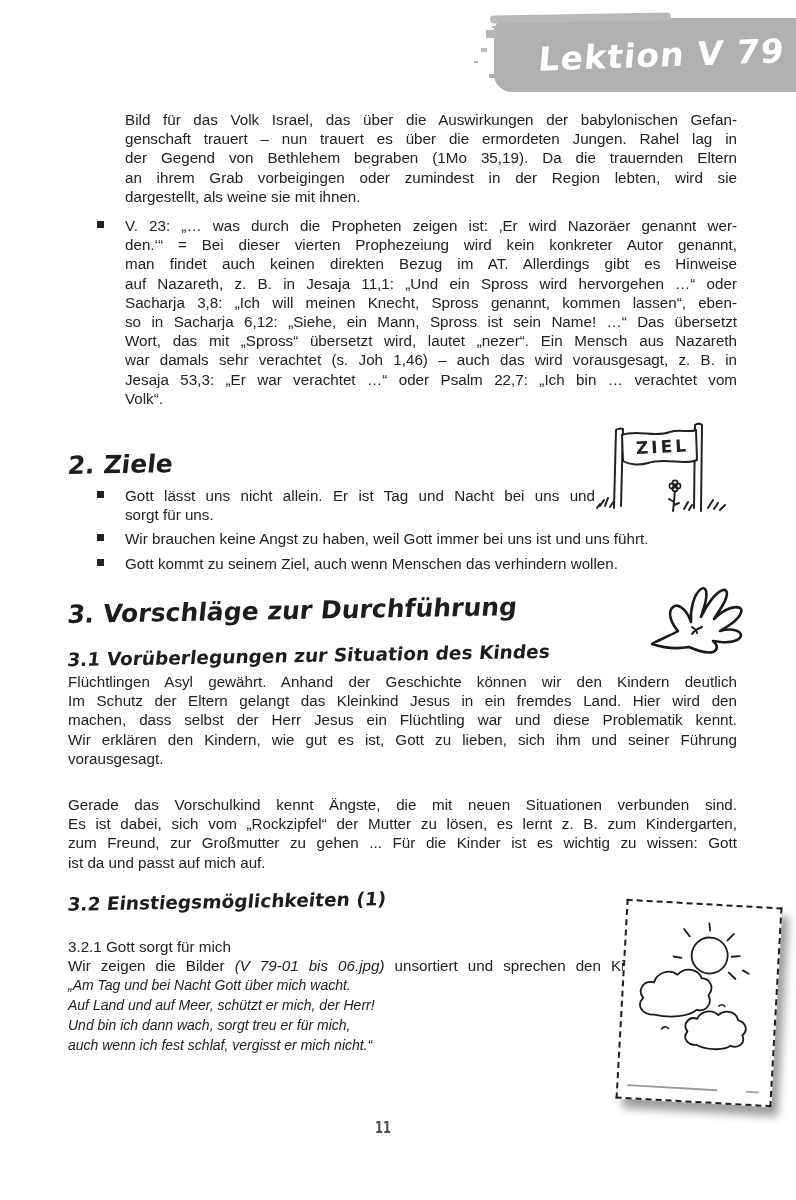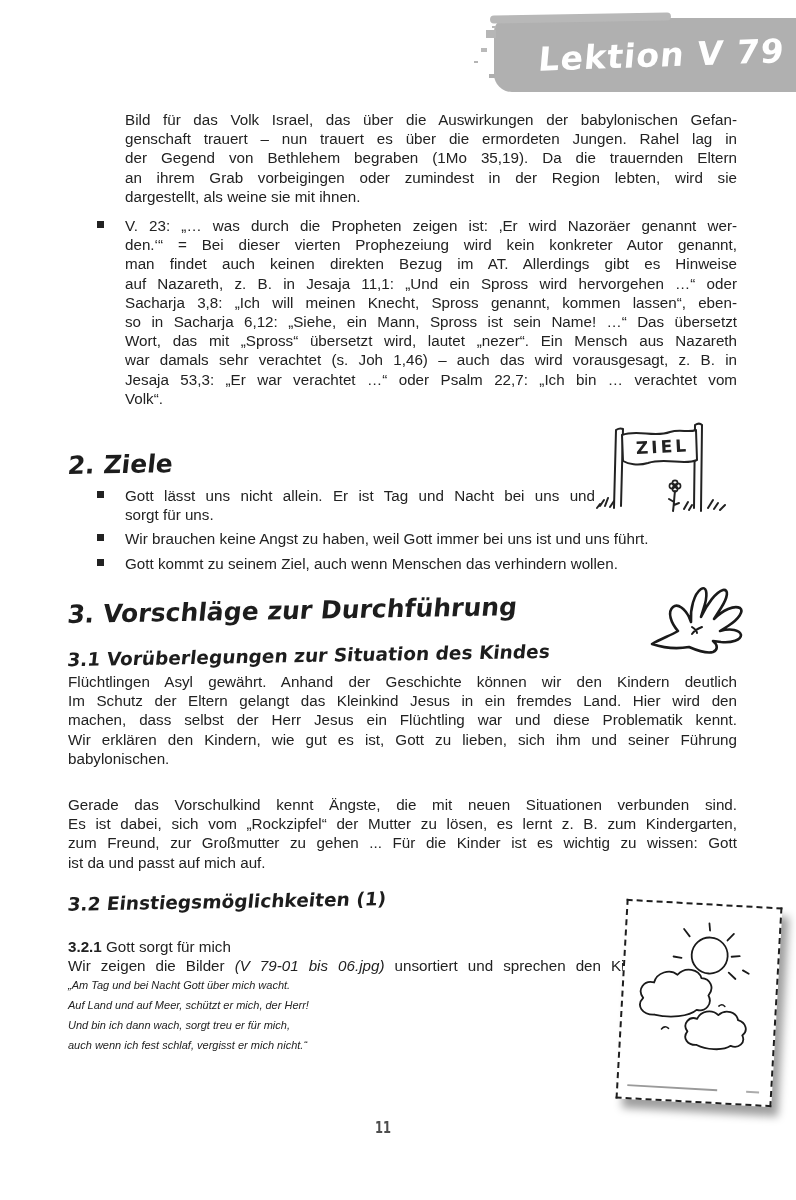--- a/index.html
+++ b/index.html
@@ -41,23 +41,23 @@
   .gap-top{ margin-top:10px; }
   .gap-top-sm{ margin-top:5px; }
 
   .hw{ display:inline-block; font-family:"DejaVu Sans", sans-serif; font-weight:700;
        transform:skewX(-7deg) rotate(-1deg); }
   .h2{ position:absolute; left:68px; font-size:25px; color:#1d1d1d; }
   .h3{ position:absolute; left:68px; font-size:18.5px; color:#1d1d1d; }
 
   .narrow{ width:470px; }
   .italic{ font-style:italic; }
-  .bold{ font-weight:700; }
-
-  .poem{ font-style:italic; line-height:20px; font-size:11px; }
+  .bold{ font-weight:400; }
+
+  .poem{ font-style:italic; line-height:20px; font-size:14px; }
 
   
   .illo{ position:absolute; }
   .illo svg{ display:block; }
 
   .card{
     position:absolute; left:621px; top:903px; width:152px; height:196px;
     background:#ffffff; border:2px dashed #1d1d1d; transform:rotate(3.2deg);
     box-shadow:7px 9px 9px rgba(0,0,0,0.38);
   }
@@ -172,21 +172,21 @@
   <div class="h3" style="top:645px;">
     <span class="hw">3.1 Vorüberlegungen zur Situation des Kindes</span>
   </div>
 
   <div class="tblock" style="top:672px; left:68px; width:669px;">
     <div>
         <div class="tline">Flüchtlingen Asyl gewährt. Anhand der Geschichte können wir den Kindern deutlich</div>
         <div class="tline">Im Schutz der Eltern gelangt das Kleinkind Jesus in ein fremdes Land. Hier wird den</div>
         <div class="tline">machen, dass selbst der Herr Jesus ein Flüchtling war und diese Problematik kennt.</div>
         <div class="tline">Wir erklären den Kindern, wie gut es ist, Gott zu lieben, sich ihm und seiner Führung</div>
-        <div class="tline last">babylonischen.</div>
+        <div class="tline last">vorausgesagt.</div>
       </div>
   </div>
 
   <div class="tblock" style="top:795px; left:68px; width:669px;">
     <div>
         <div class="tline">Gerade das Vorschulkind kennt Ängste, die mit neuen Situationen verbunden sind.</div>
         <div class="tline">Es ist dabei, sich vom „Rockzipfel“ der Mutter zu lösen, es lernt z. B. zum Kindergarten,</div>
         <div class="tline">zum Freund, zur Großmutter zu gehen ... Für die Kinder ist es wichtig zu wissen: Gott</div>
         <div class="tline last">ist da und passt auf mich auf.</div>
       </div>

